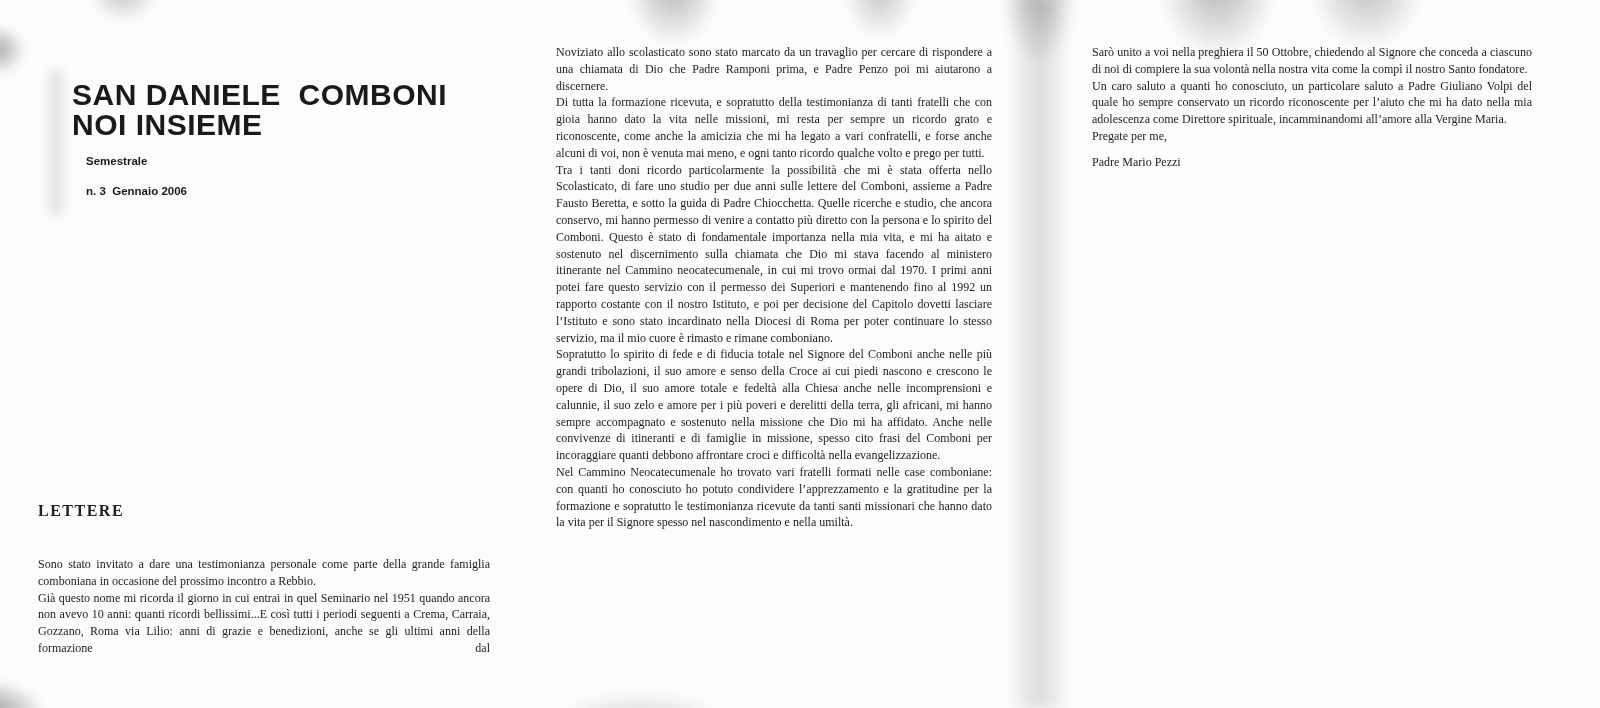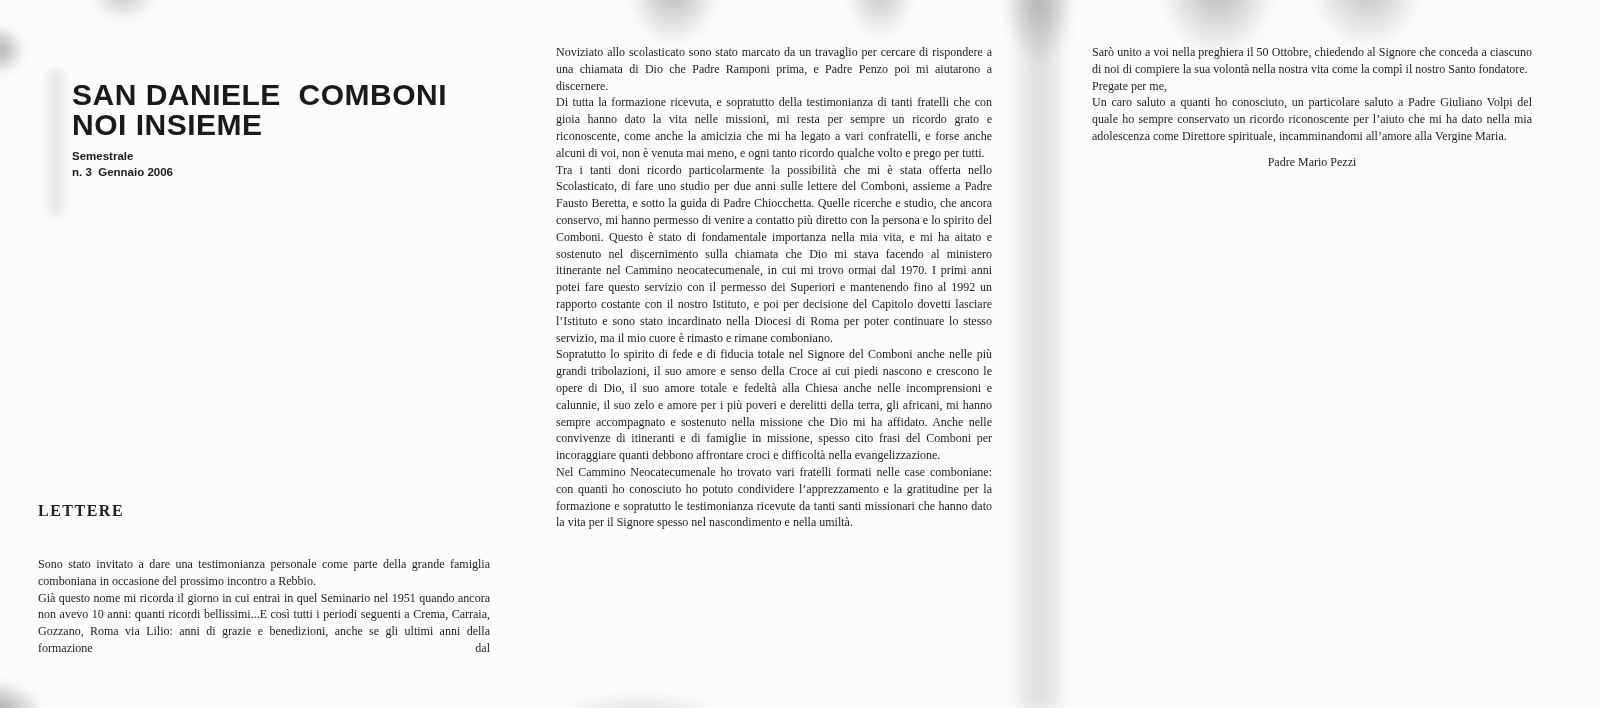--- a/index.html
+++ b/index.html
@@ -53,21 +53,21 @@
     white-space: pre;
     margin: 0 0 9px 0;
   }
   .masthead-info {
     font-family: "Liberation Sans", sans-serif;
     font-weight: bold;
     font-size: 11.5px;
     line-height: 15.5px;
     color: #1a1a1a;
     white-space: pre;
-    margin: 0;
+    margin: 14px;
   }
 
   
   .section-heading {
     position: absolute;
     left: 38px;
     top: 502px;
     font-size: 16px;
     letter-spacing: 1.5px;
     font-weight: bold;
@@ -82,21 +82,21 @@
     font-size: 12px;
     line-height: 16.8px;
     color: #1c1c1c;
   }
   .col p { margin: 0; }
   .col-left   { left: 38px;   top: 556px; width: 452px; }
   .col-middle { left: 556px;  top: 44px;  width: 436px; }
   .col-right  { left: 1092px; top: 44px;  width: 440px; }
   .para-continues { text-align-last: justify; }
   .signature {
-    text-align: center;
+    text-align: left;
     margin-top: 9px !important;
   }
   .dateline {
     text-align: left;
     margin-top: 7px !important;
   }
 </style>
 </head>
 <body>
 
@@ -130,18 +130,18 @@
   <div class="col col-middle">
     <p>Noviziato allo scolasticato sono stato marcato da un travaglio per cercare di rispondere a una chiamata di Dio che Padre Ramponi prima, e Padre Penzo poi mi aiutarono a discernere.</p>
     <p>Di tutta la formazione ricevuta, e sopratutto della testimonianza di tanti fratelli che con gioia hanno dato la vita nelle missioni, mi resta per sempre un ricordo grato e riconoscente, come anche la amicizia che mi ha legato a vari confratelli, e forse anche alcuni di voi, non è venuta mai meno, e ogni tanto ricordo qualche volto e prego per tutti.</p>
     <p>Tra i tanti doni ricordo particolarmente la possibilità che mi è stata offerta nello Scolasticato, di fare uno studio per due anni sulle lettere del Comboni, assieme a Padre Fausto Beretta, e sotto la guida di Padre Chiocchetta. Quelle ricerche e studio, che ancora conservo, mi hanno permesso di venire a contatto più diretto con la persona e lo spirito del Comboni. Questo è stato di fondamentale importanza nella mia vita, e mi ha aitato e sostenuto nel discernimento sulla chiamata che Dio mi stava facendo al ministero itinerante nel Cammino neocatecumenale, in cui mi trovo ormai dal 1970. I primi anni potei fare questo servizio con il permesso dei Superiori e mantenendo fino al 1992 un rapporto costante con il nostro Istituto, e poi per decisione del Capitolo dovetti lasciare l’Istituto e sono stato incardinato nella Diocesi di Roma per poter continuare lo stesso servizio, ma il mio cuore è rimasto e rimane comboniano.</p>
     <p>Sopratutto lo spirito di fede e di fiducia totale nel Signore del Comboni anche nelle più grandi tribolazioni, il suo amore e senso della Croce ai cui piedi nascono e crescono le opere di Dio, il suo amore totale e fedeltà alla Chiesa anche nelle incomprensioni e calunnie, il suo zelo e amore per i più poveri e derelitti della terra, gli africani, mi hanno sempre accompagnato e sostenuto nella missione che Dio mi ha affidato. Anche nelle convivenze di itineranti e di famiglie in missione, spesso cito frasi del Comboni per incoraggiare quanti debbono affrontare croci e difficoltà nella evangelizzazione.</p>
     <p>Nel Cammino Neocatecumenale ho trovato vari fratelli formati nelle case comboniane: con quanti ho conosciuto ho potuto condividere l’apprezzamento e la gratitudine per la formazione e sopratutto le testimonianza ricevute da tanti santi missionari che hanno dato la vita per il Signore spesso nel nascondimento e nella umiltà.</p>
   </div>
 
   <div class="col col-right">
     <p>Sarò unito a voi nella preghiera il 50 Ottobre, chiedendo al Signore che conceda a ciascuno di noi di compiere la sua volontà nella nostra vita come la compì il nostro Santo fondatore.</p>
+    <p>Un caro saluto a quanti ho conosciuto, un particolare saluto a Padre Giuliano Volpi del quale ho sempre conservato un ricordo riconoscente per l’aiuto che mi ha dato nella mia adolescenza come Direttore spirituale, incamminandomi all’amore alla Vergine Maria.</p>
     <p>Pregate per me,</p>
-    <p>Un caro saluto a quanti ho conosciuto, un particolare saluto a Padre Giuliano Volpi del quale ho sempre conservato un ricordo riconoscente per l’aiuto che mi ha dato nella mia adolescenza come Direttore spirituale, incamminandomi all’amore alla Vergine Maria.</p>
     <p class="signature">Padre Mario Pezzi</p>
   </div>
 
 </div>
 
 </body></html>

